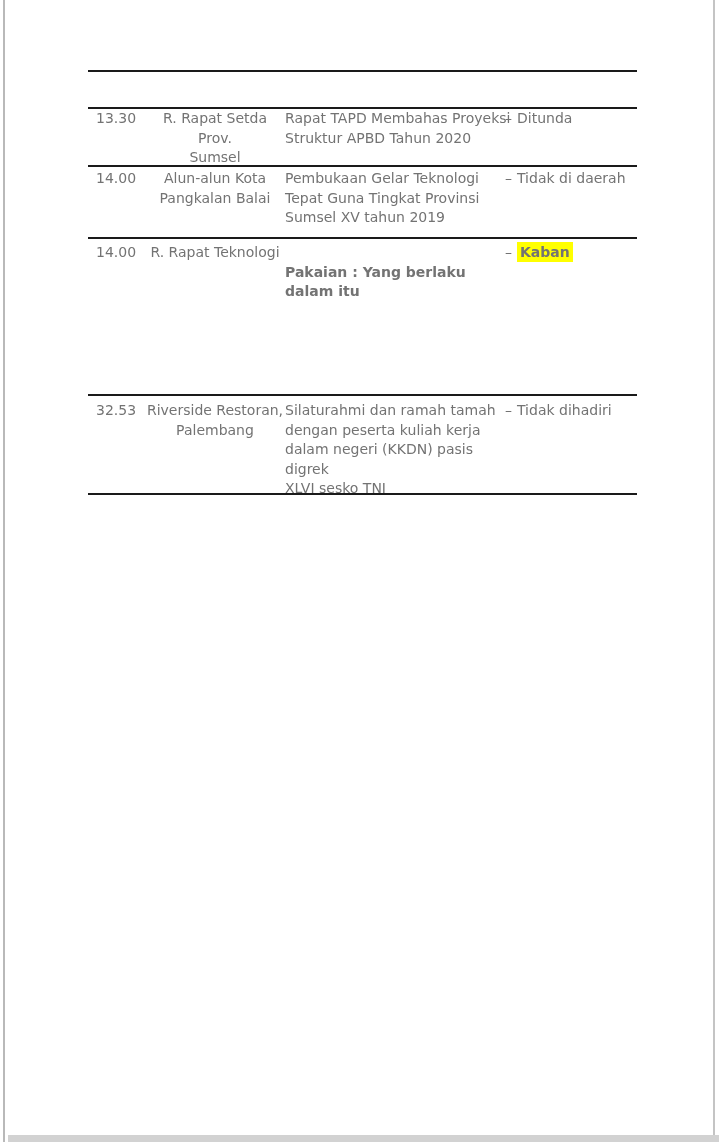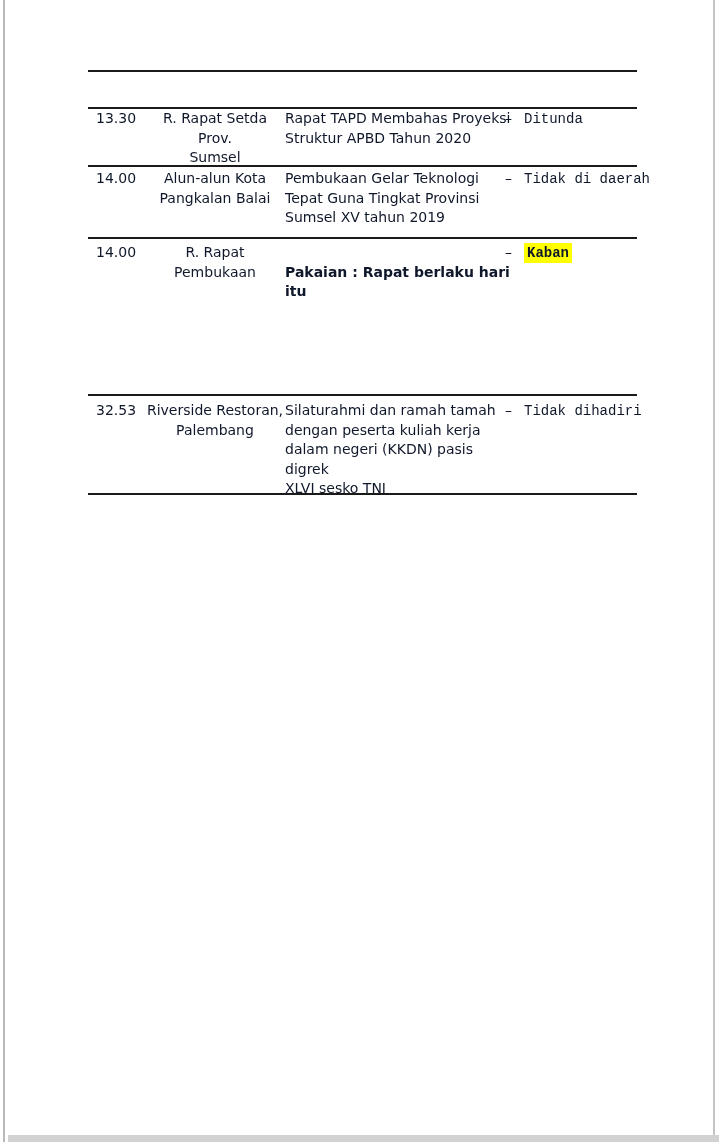--- a/index.html
+++ b/index.html
@@ -9,21 +9,21 @@
   }
   .page {
     position: relative;
     width: 719px;
     height: 1142px;
     background: #ffffff;
     overflow: hidden;
     font-family: "DejaVu Sans", sans-serif;
     font-size: 14px;
     line-height: 19.5px;
-    color: #0f172a;
+    color: #737373;
   }
   .edge-left {
     position: absolute;
     left: 3px; top: 0;
     width: 2px; height: 1142px;
     background: #b9b9b9;
   }
   .edge-right {
     position: absolute;
     left: 713px; top: 0;
@@ -50,21 +50,21 @@
   }
   .cell {
     position: absolute;
     top: 0;
     white-space: pre-line;
   }
   .cell.time     { left: 8px;   width: 48px;  }
   .cell.loc      { left: 58px;  width: 138px; text-align: center; }
   .cell.act      { left: 197px; width: 232px; }
   .cell.status   { left: 417px; width: 132px; white-space: nowrap; }
-  .status-text   { margin-left: 12px; font-family: Liberation Mono, monospace; }
+  .status-text   { margin-left: 5px; }
   .note-bold     { font-weight: bold; white-space: pre-line; }
   .hl {
     background: #ffff00;
     font-weight: bold;
     padding: 2px 3px;
   }
 </style>
 </head>
 <body>
 
@@ -99,23 +99,23 @@
     <div class="cell act">Pembukaan Gelar Teknologi
 Tepat Guna Tingkat Provinsi
 Sumsel XV tahun 2019</div>
     <div class="cell status">
       <span>–</span><span class="status-text">Tidak di daerah</span>
     </div>
   </div>
 
   <div class="row" style="top:243px">
     <div class="cell time">14.00</div>
-    <div class="cell loc">R. Rapat Pembukaan</div>
+    <div class="cell loc">R. Rapat Teknologi</div>
     <div class="cell act">
-      <div class="note-bold">Pakaian : Rapat berlaku hari itu</div>
+      <div class="note-bold">Pakaian : Yang berlaku dalam itu</div>
     </div>
     <div class="cell status">
       <span>–</span><span class="status-text hl">Kaban</span>
     </div>
   </div>
 
   <div class="row" style="top:401px">
     <div class="cell time">32.53</div>
     <div class="cell loc">Riverside Restoran,
 Palembang</div>

